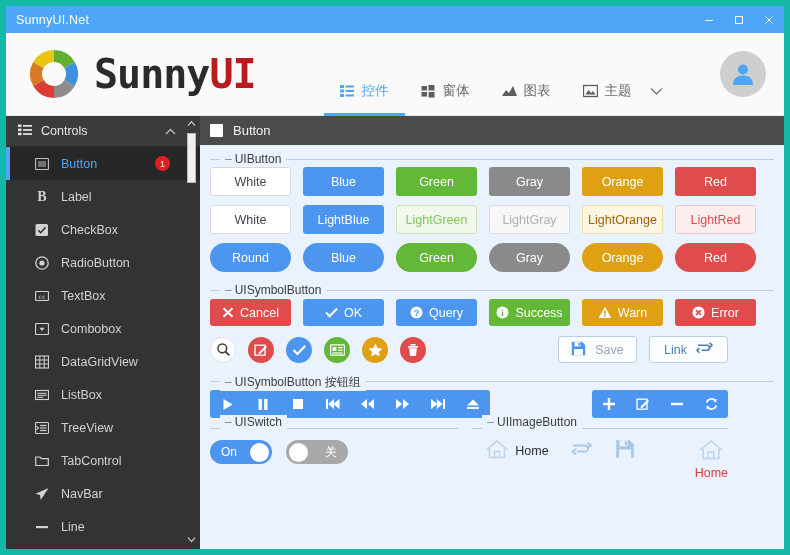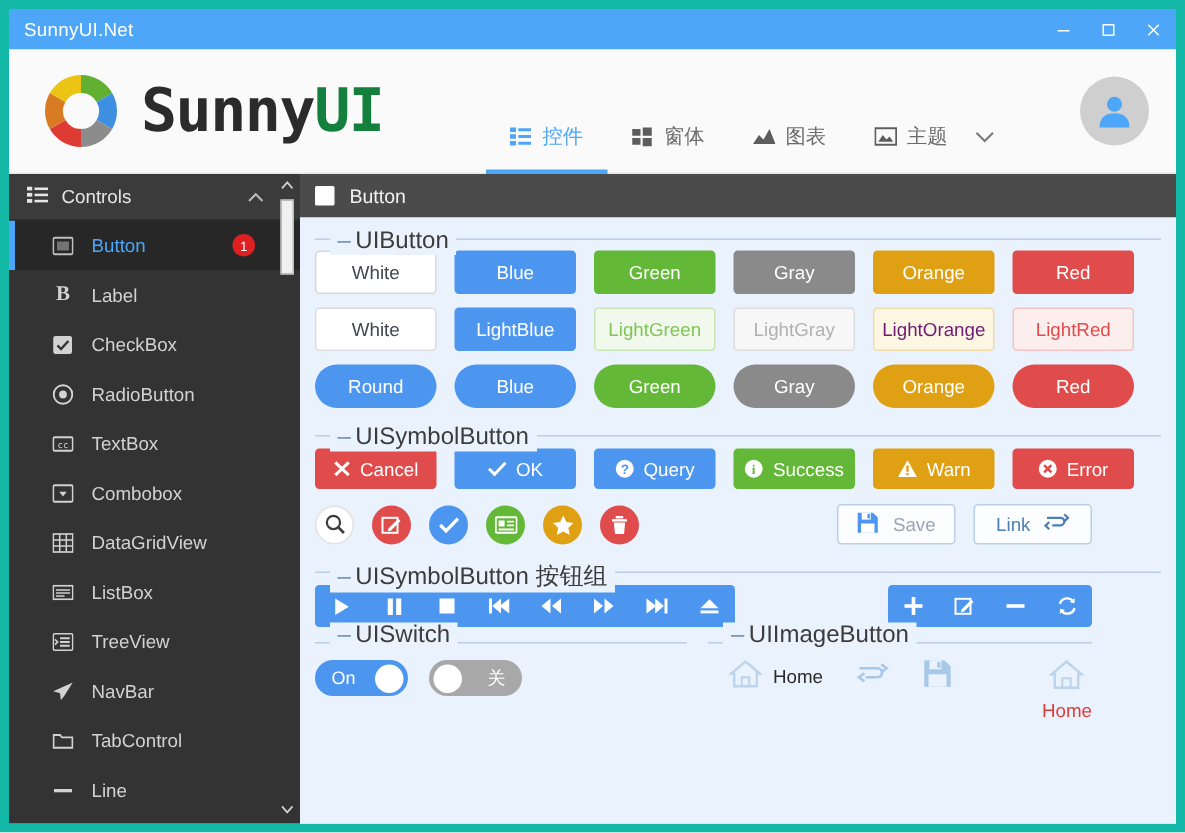--- a/index.html
+++ b/index.html
@@ -41,21 +41,21 @@
     flex: 0 0 auto;
     border-bottom: 1px solid #e8e8e8;
   }
   .logo-wrap { display: flex; align-items: center; padding-left: 20px; }
   .logo-mark { width: 56px; height: 56px; position: relative; }
   .logo-text {
     margin-left: 12px; font-size: 40px; font-weight: 700;
     font-family: "DejaVu Sans Mono", monospace; letter-spacing: -1px;
   }
   .logo-text .d { color: #2b2b2b; }
-  .logo-text .u { color: #15803d; }
+  .logo-text .u { color: #b91c1c; }
 
   .nav { display: flex; align-items: flex-end; height: 83px; margin-left: 68px; }
   .navitem {
     display: flex; align-items: center; gap: 7px;
     height: 83px; padding: 0 16px;
     font-size: 13.5px; color: #6b6b6b;
     position: relative; padding-top: 34px;
   }
   .navitem.active { color: #4da6f7; }
   .navitem.active::after {
@@ -127,21 +127,21 @@
   .ch-icon { width: 13px; height: 13px; background: #fff; border-radius: 1px; }
   .panel {
     flex: 1; background: #eaf2fd; padding: 8px 10px 0 10px;
     position: relative; overflow: hidden;
   }
 
   
   .group { position: relative; margin-bottom: 2px; }
   .group > .legend {
     position: absolute; top: -7px; left: 10px; background: #eaf2fd;
-    padding: 0 5px; font-size: 16px; color: #3c3c3c;
+    padding: 0 5px; font-size: 12px; color: #3c3c3c;
   }
   .group > .legend .dash { color:#6f8fb5; margin-right:3px; }
   .grule {
     border-top: 1px solid #b9cde6; margin-top: 6px;
   }
   .grow { display: flex; gap: 12px; padding-top: 9px; }
 
   
   .btn {
     width: 81px; height: 29px; border-radius: 3px;
@@ -154,21 +154,21 @@
   .btn.blue { background: #4d96f0; }
   .btn.green { background: #63b838; }
   .btn.gray  { background: #8a8a8a; }
   .btn.orange{ background: #e0a013; }
   .btn.red   { background: #e04b4b; }
 
   .btn.l-white  { background:#fff; color:#43474d; border:1px solid #d9dde2; }
   .btn.l-blue   { background:#4d96f0; color:#fff; border:1px solid #4d96f0; }
   .btn.l-green  { background:#f1f9ec; color:#82c55a; border:1px solid #c8e6b3; }
   .btn.l-gray   { background:#f7f7f7; color:#b1b1b1; border:1px solid #dcdcdc; }
-  .btn.l-orange { background:#fdf6e3; color:#701a75; border:1px solid #f0dca6; }
+  .btn.l-orange { background:#fdf6e3; color:#a16207; border:1px solid #f0dca6; }
   .btn.l-red    { background:#fdeeee; color:#e04b4b; border:1px solid #f2c4c4; }
 
   
   .sbtn {
     width: 81px; height: 27px; border-radius: 3px;
     display: flex; align-items: center; justify-content: center; gap: 6px;
     font-size: 12.5px; color: #fff; border: none;
   }
   .sbtn .glyph { display:flex; align-items:center; }
   .sbtn.b-blue   { background: #4d96f0; }
@@ -448,33 +448,33 @@
                 <line x1="5" y1="9.5" x2="11.5" y2="9.5" stroke="#d2d2d2" stroke-width="1.2"></line>
                 <path d="M1.6 5.2 L3.4 7 L1.6 8.8" fill="none" stroke="#d2d2d2" stroke-width="1.1"></path>
               </svg>
           </span>
           <span>TreeView</span>
         </div>
 
         <div class="side-item">
           <span class="si-icon">
             <svg width="14" height="14" viewBox="0 0 14 14">
+                <path d="M0.7 11.5 L0.7 3 L5 3 L6.3 4.6 L13.3 4.6 L13.3 11.5 Z" fill="none" stroke="#d2d2d2" stroke-width="1.2"></path>
+              </svg>
+          </span>
+          <span>TabControl</span>
+        </div>
+
+        <div class="side-item">
+          <span class="si-icon">
+            <svg width="14" height="14" viewBox="0 0 14 14">
                 <path d="M13.5 1 L0.5 6.8 L5 8.1 L13.5 1 Z M5 8.1 L5.6 12.8 L7.9 9.8 L13.5 1 Z" fill="#d2d2d2"></path>
               </svg>
           </span>
           <span>NavBar</span>
-        </div>
-
-        <div class="side-item">
-          <span class="si-icon">
-            <svg width="14" height="14" viewBox="0 0 14 14">
-                <path d="M0.7 11.5 L0.7 3 L5 3 L6.3 4.6 L13.3 4.6 L13.3 11.5 Z" fill="none" stroke="#d2d2d2" stroke-width="1.2"></path>
-              </svg>
-          </span>
-          <span>TabControl</span>
         </div>
 
         <div class="side-item">
           <span class="si-icon">
             <svg width="14" height="14" viewBox="0 0 14 14">
                 <rect x="1" y="6" width="12" height="2.2" fill="#d2d2d2"></rect>
               </svg>
           </span>
           <span>Line</span>
         </div>

